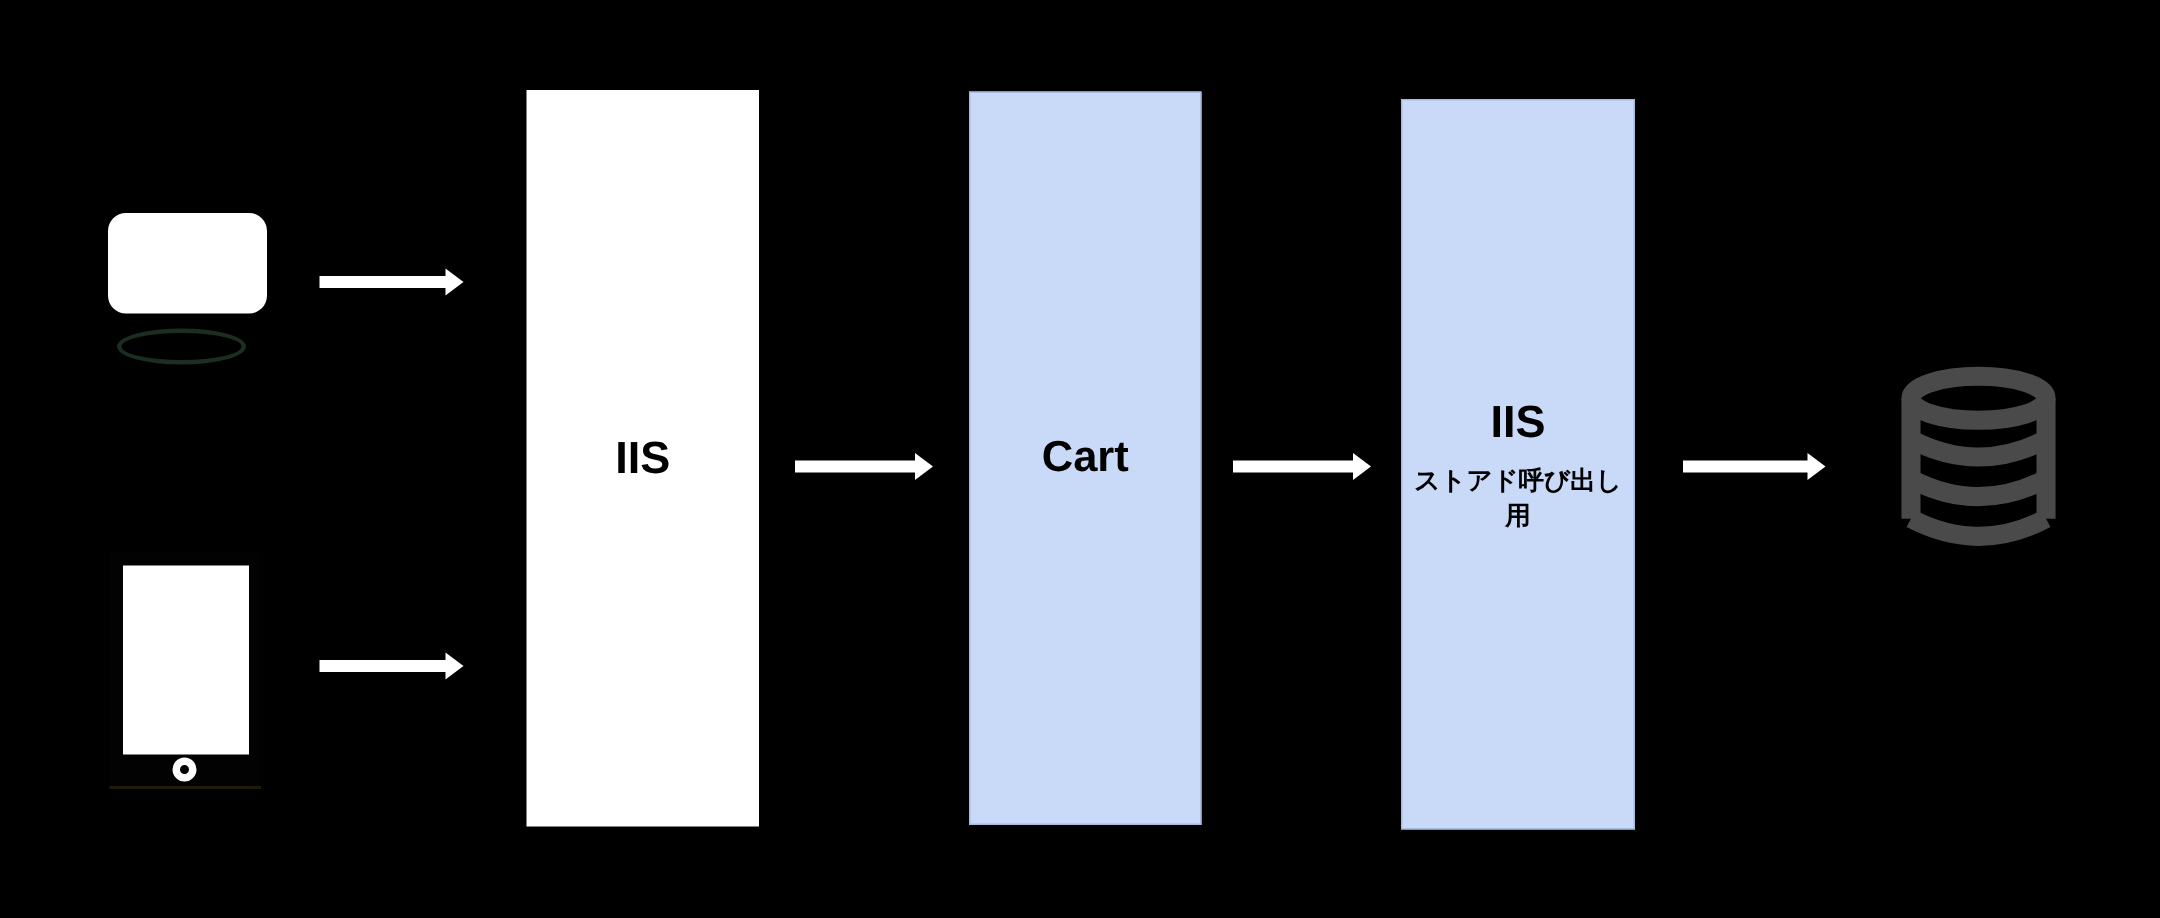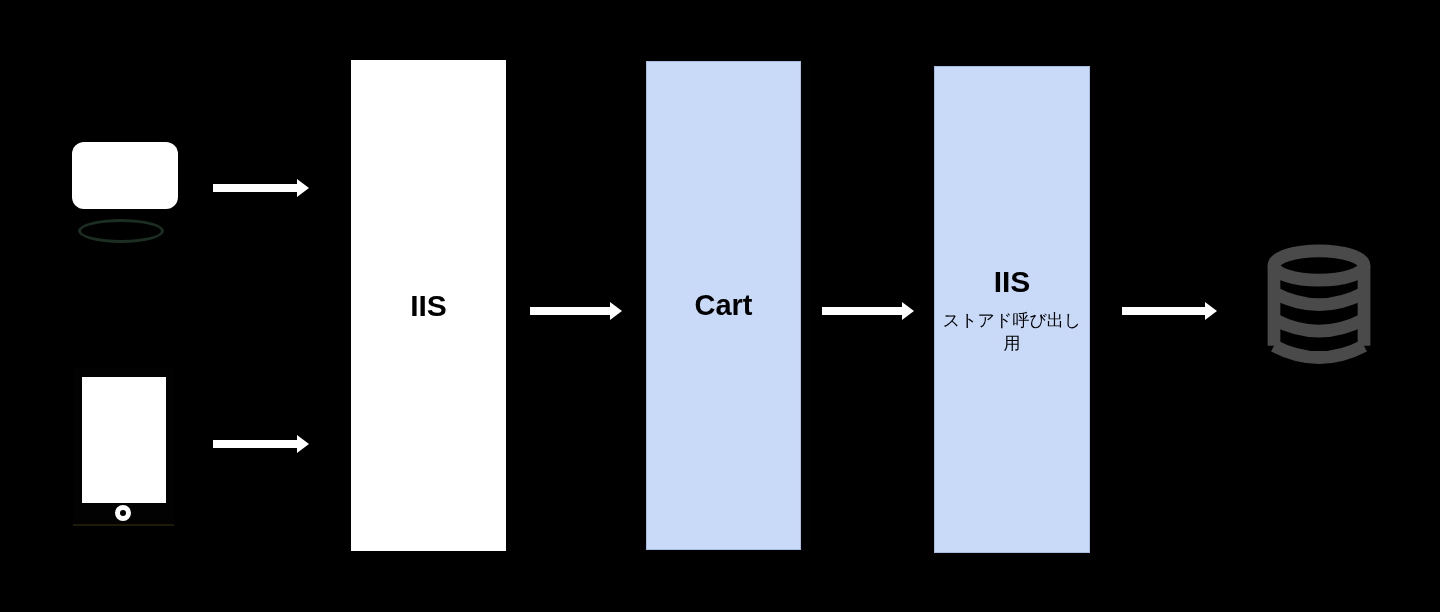--- a/index.html
+++ b/index.html
@@ -68,21 +68,21 @@
   .node-white { background: var(--node-white-bg, #fff); }
   .node-blue {
     background: var(--node-blue-bg, #c9daf8);
     border: 1px solid var(--node-blue-border, #a7bce0);
   }
   .node-iis-front { left: 351px; top: 60px; width: 155px; height: 491px; }
   .node-cart     { left: 646px; top: 61px; width: 155px; height: 489px; }
   .node-iis-stored { left: 934px; top: 66px; width: 156px; height: 487px; }
   .node-label { font-size: 30px; font-weight: bold; line-height: 34px; }
   .node-line  { font-size: 29px; font-weight: bold; line-height: 37px; }
-  .node-sublabel { font-size: 17px; font-weight: normal; margin-top: 10px; }
+  .node-sublabel { font-size: 17px; font-weight: bold; margin-top: 10px; }
 
   
   .db-icon { left: 1262px; top: 244px; width: 114px; height: 137px; }
   .db-icon svg { display: block; width: 100%; height: 100%; }
   .db-stroke { fill: none; stroke: var(--database-icon, #4a4a4a); stroke-width: 13; }
 </style>
 </head>
 <body>
 
 <div class="stage">

